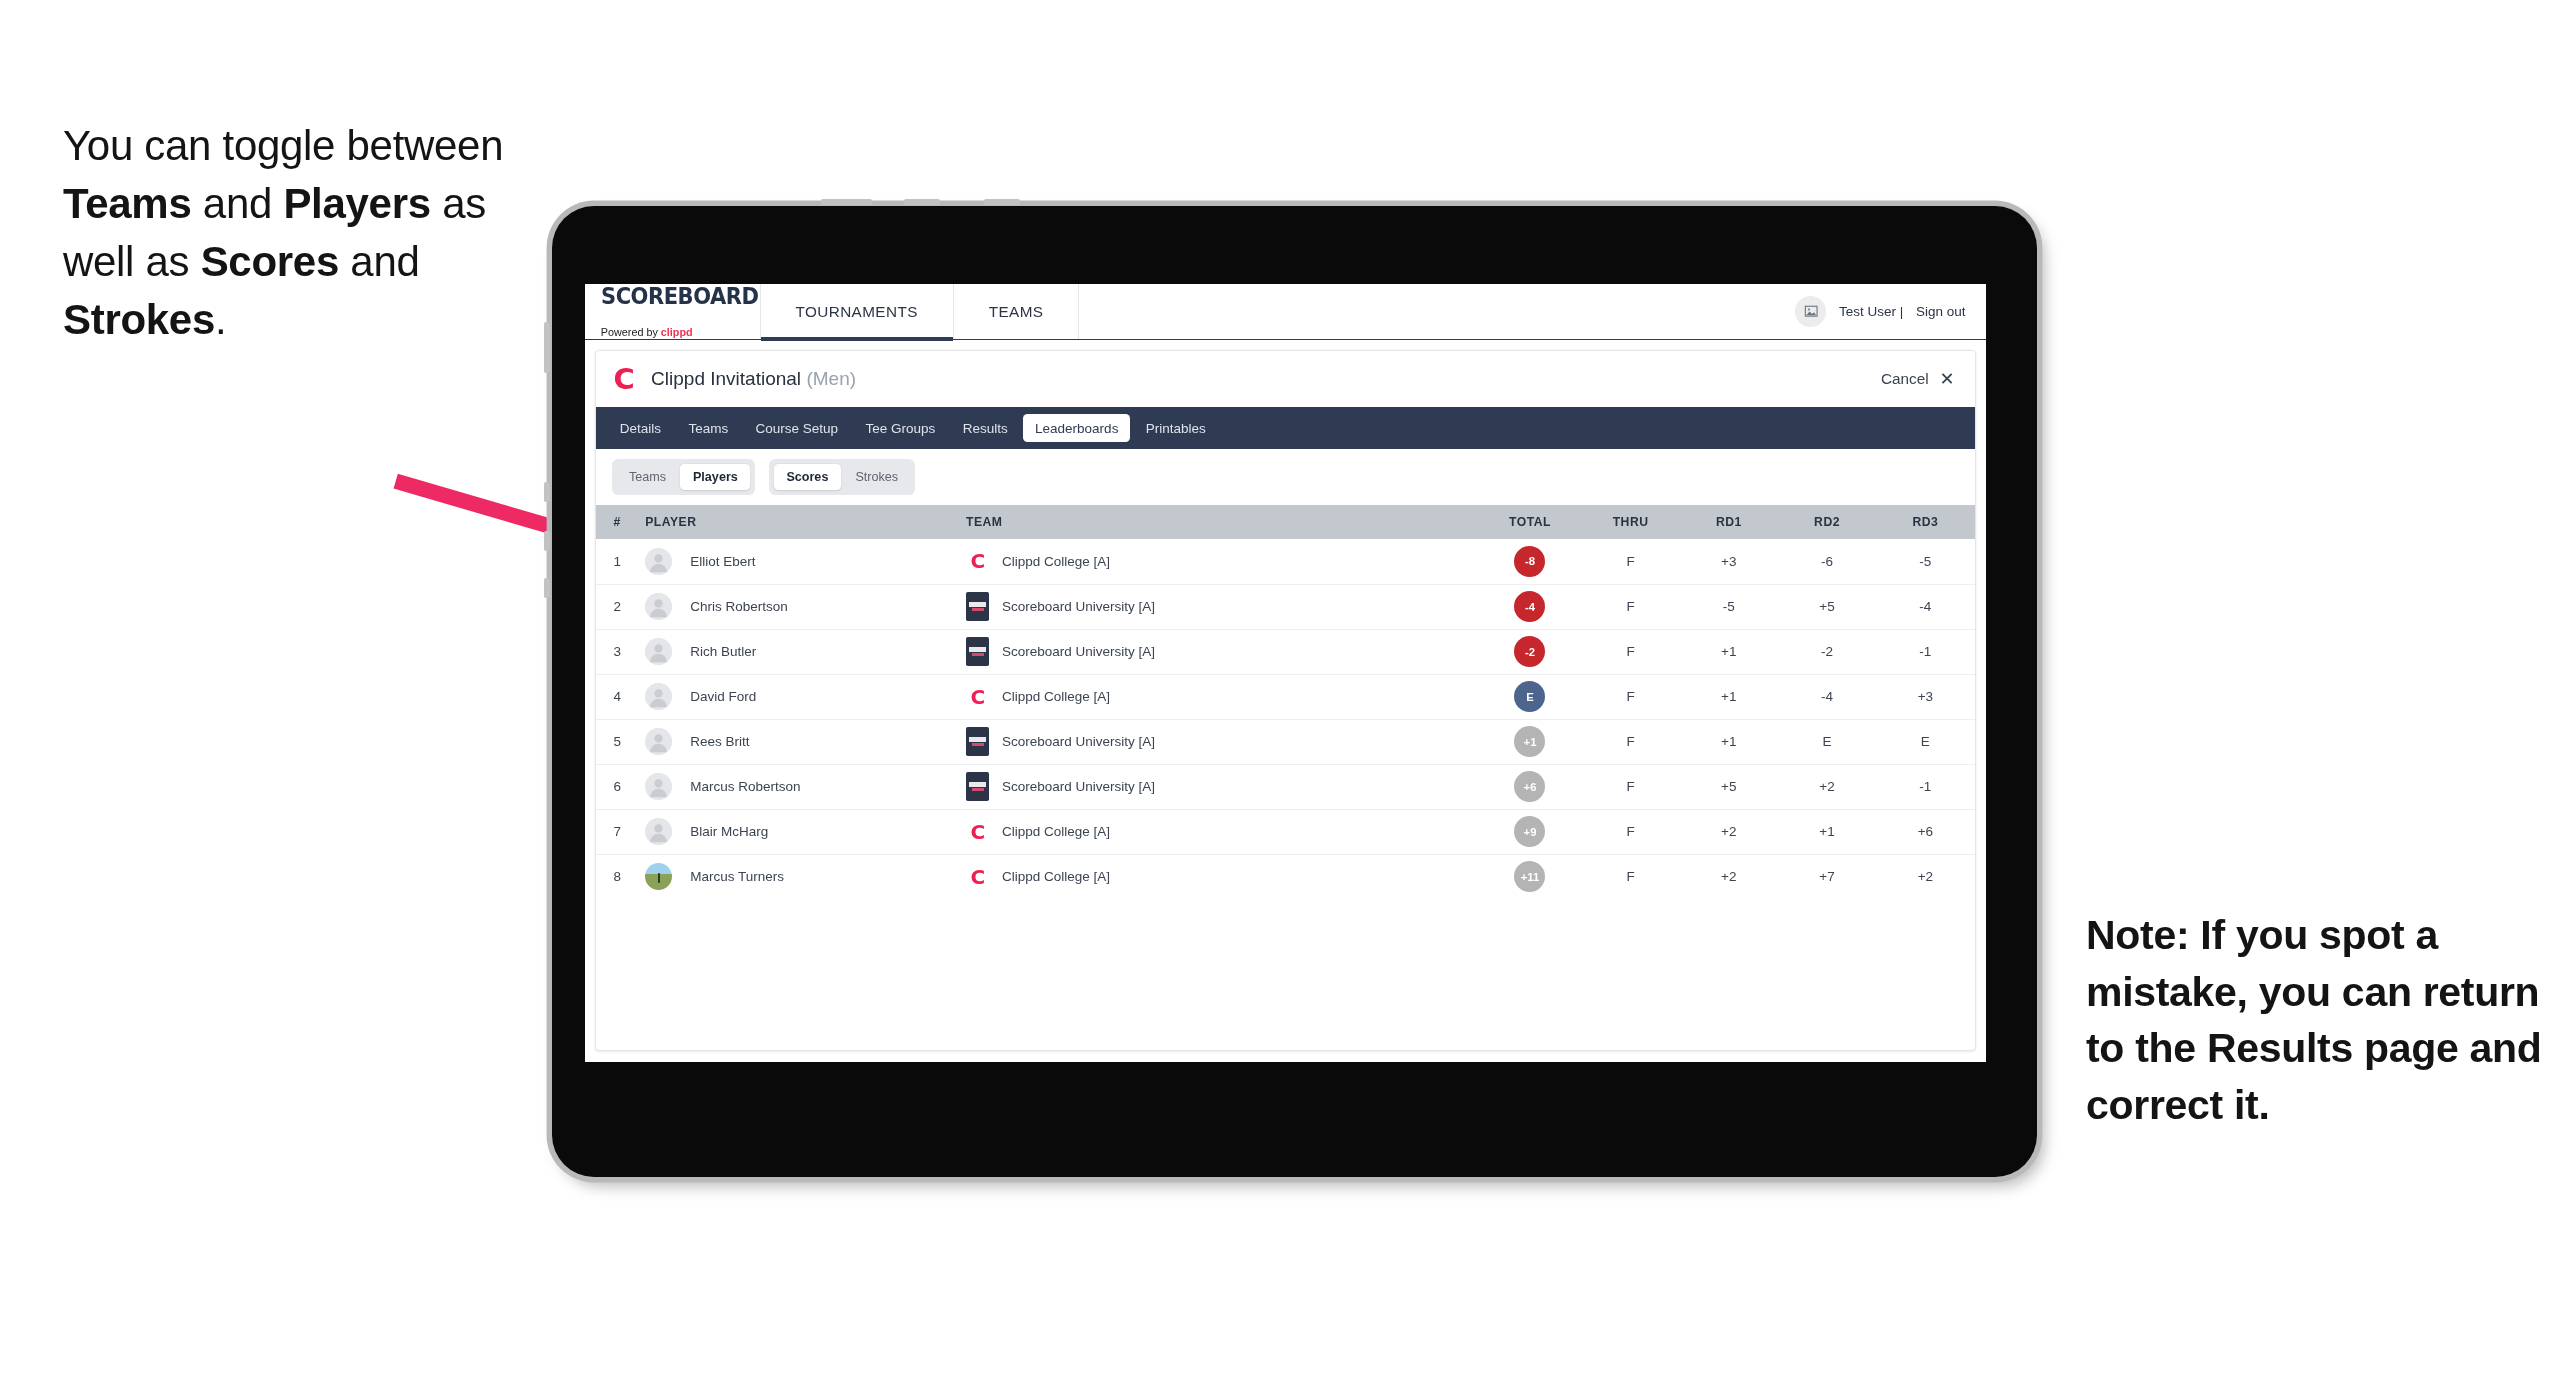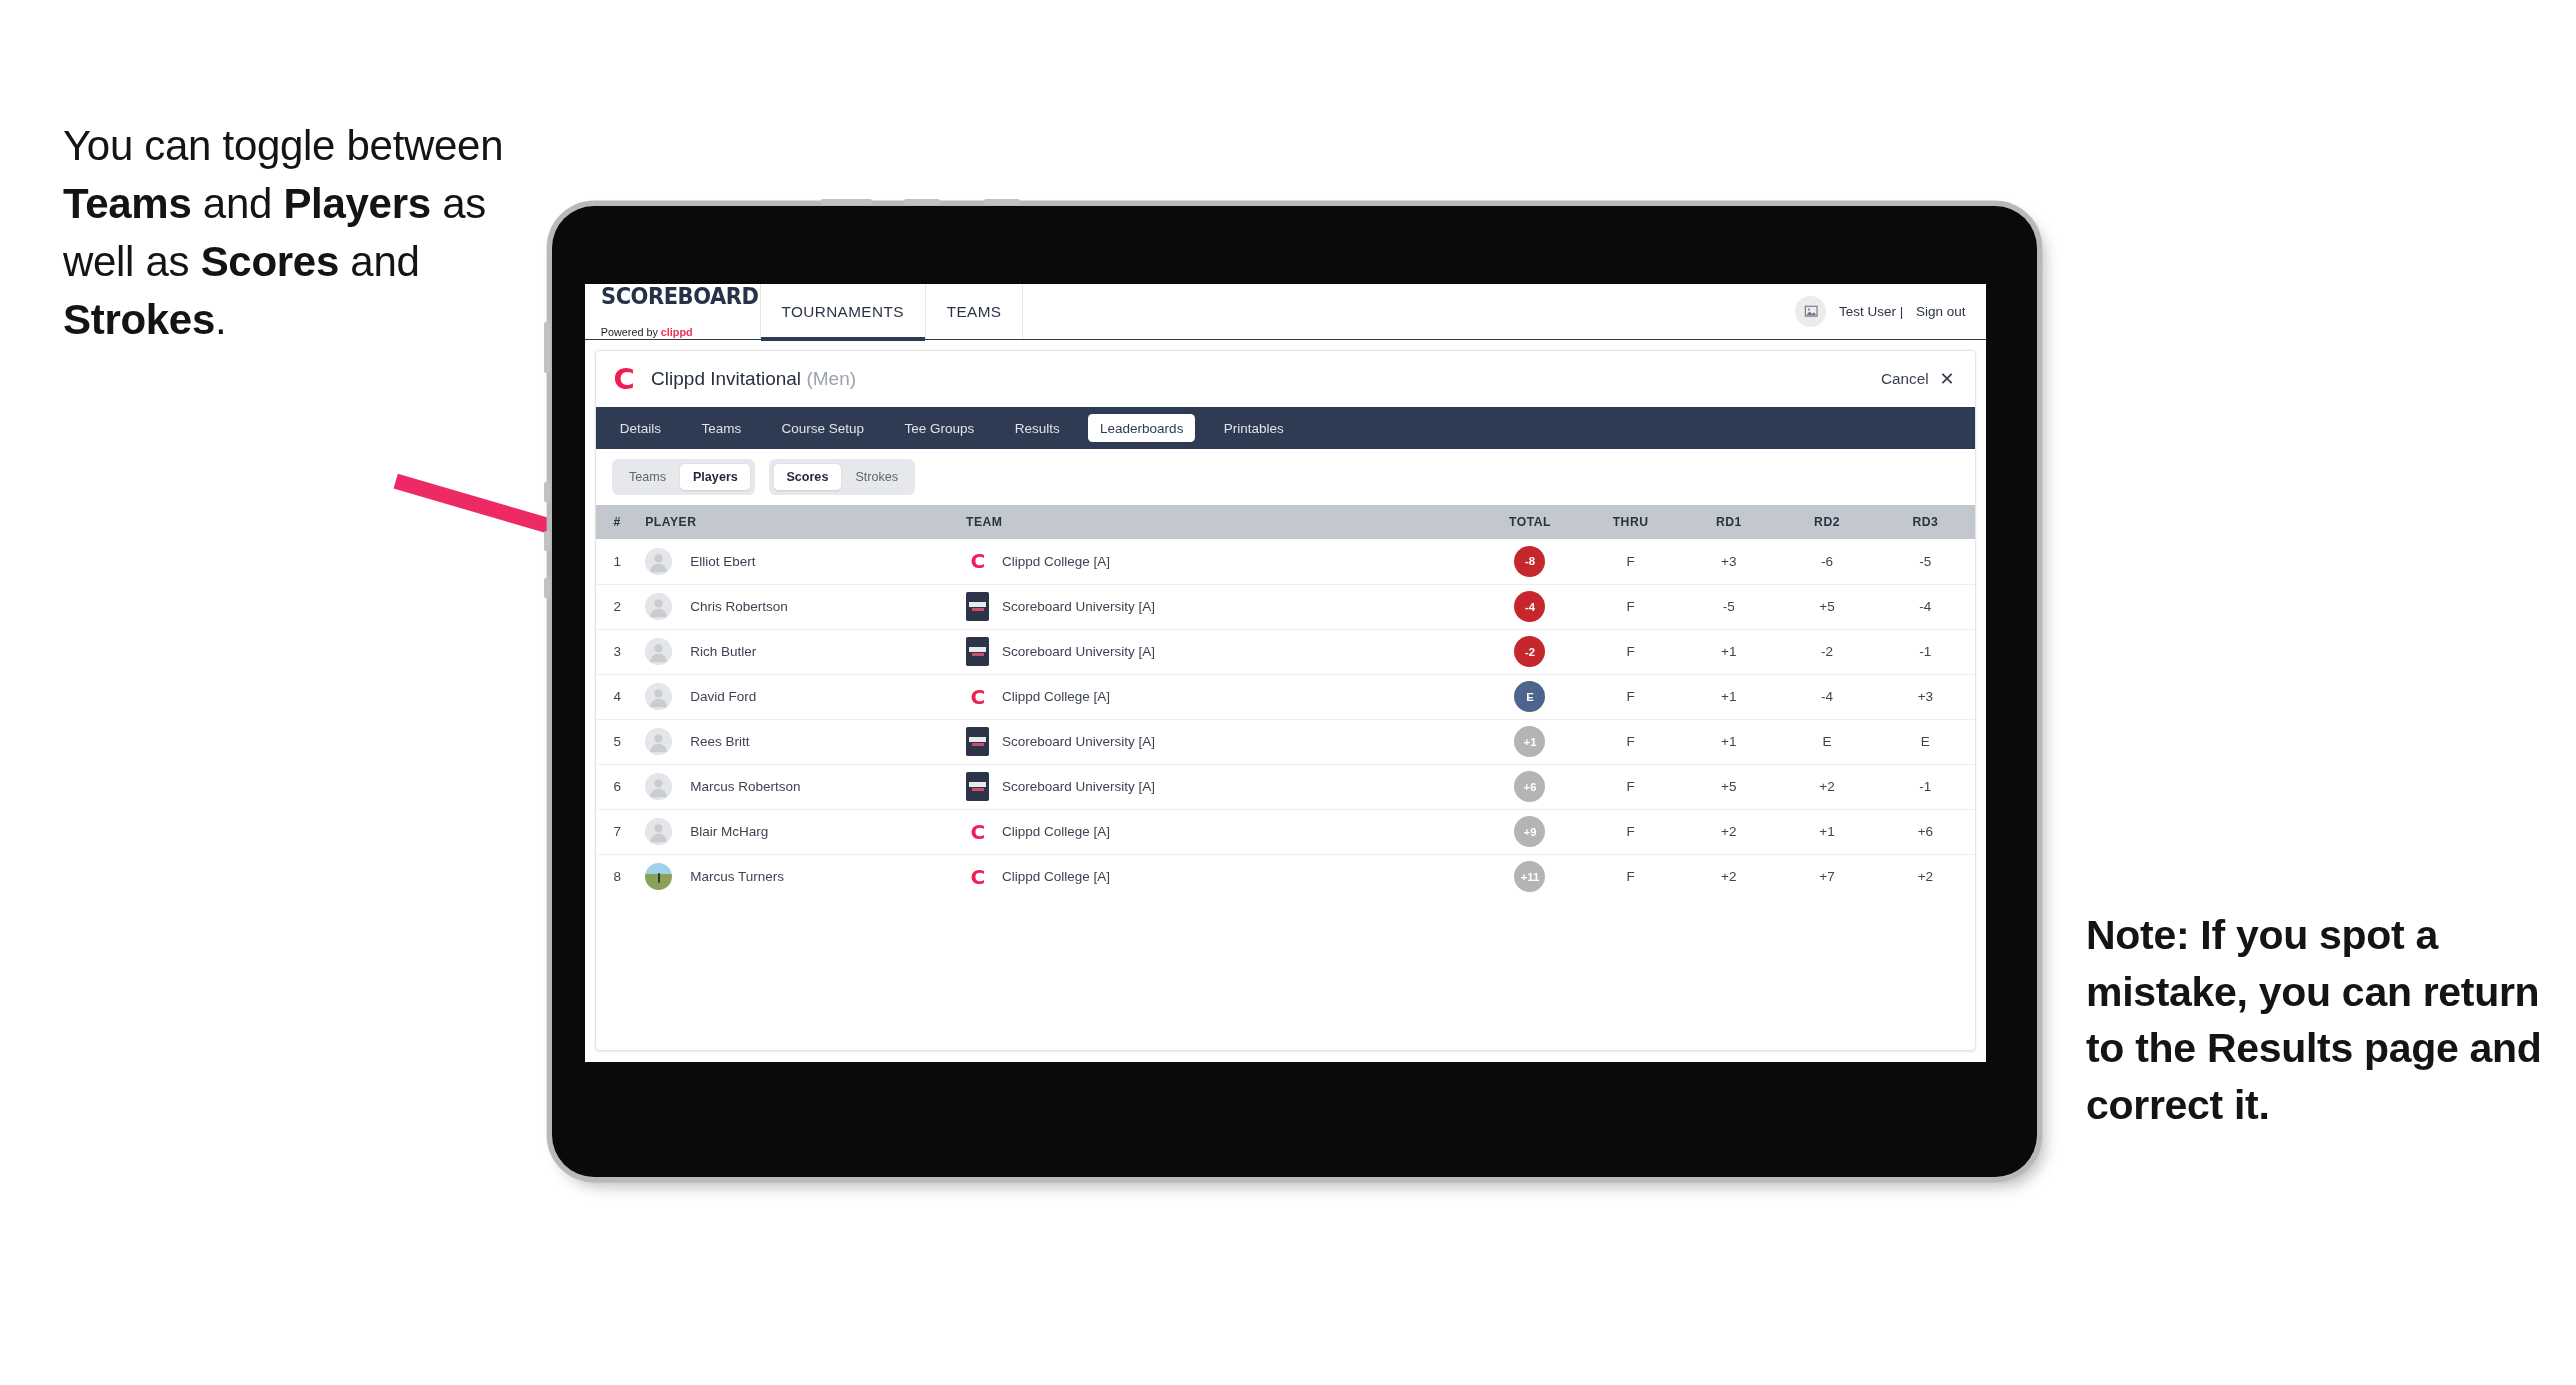--- a/index.html
+++ b/index.html
@@ -71,21 +71,21 @@
   .brand-main {
     font-family: "DejaVu Sans", sans-serif;
     font-weight: 700; font-size: 22.6px; color:#263248;
     letter-spacing: -0.5px; line-height: 1; transform: scaleX(0.93); transform-origin: left center;
   }
   .brand-sub { font-size: 10.8px; color:#222; margin-top: 19px; line-height:1; }
   .brand-sub .k { color:#ef3355; font-weight:700; }
 
   .topnav { display:flex; align-items:stretch; }
   .topnav-item {
-    display:flex; align-items:center; padding: 0 21px;
+    display:flex; align-items:center; padding: 0 35px;
     font-size: 15.3px; color:#2b3445; letter-spacing: 0.4px;
     border-left: 0.9px solid #e6e6e6;
     cursor:pointer; position:relative;
   }
   .topnav-item.active::after {
     content:''; position:absolute; left:0; right:0; bottom:-1.8px; height:3.6px; background:#2e3b52;
   }
   .topnav-spacer { flex:1; border-left: 0.9px solid #e6e6e6; }
   .topbar-right { display:flex; align-items:center; padding-right: 20px; gap: 12.6px; }
   .avatar-circle {
@@ -117,21 +117,21 @@
   }
   .card-title { font-size: 19px; color:#29313f; }
   .card-title .men { color:#9aa2ad; margin-left: 5.4px; }
   .card-head-right { margin-left:auto; display:flex; align-items:center; gap:10.8px; }
   .cancel-label { font-size: 15.3px; color:#3a4352; cursor:pointer; }
   .cancel-x { font-size: 18px; color:#3a4352; line-height:1; cursor:pointer; }
 
   
   .subnav {
     background:#2e3b52; height: 42px; display:flex; align-items:center;
-    padding: 0 12.6px; gap: 17px;
+    padding: 0 12.6px; gap: 4px;
   }
   .subnav-item {
     font-size: 13.5px; color:#dfe3ea; padding: 6.3px 11.7px; border-radius:4.5px; cursor:pointer;
   }
   .subnav-item.active {
     background:#fff; color:#2e3b52; text-underline-offset: 2.7px;
   }
 
   
   .toggle-row { height: 56px; display:flex; align-items:center; padding-left: 16.3px; gap: 14.4px; background:#fff; }

